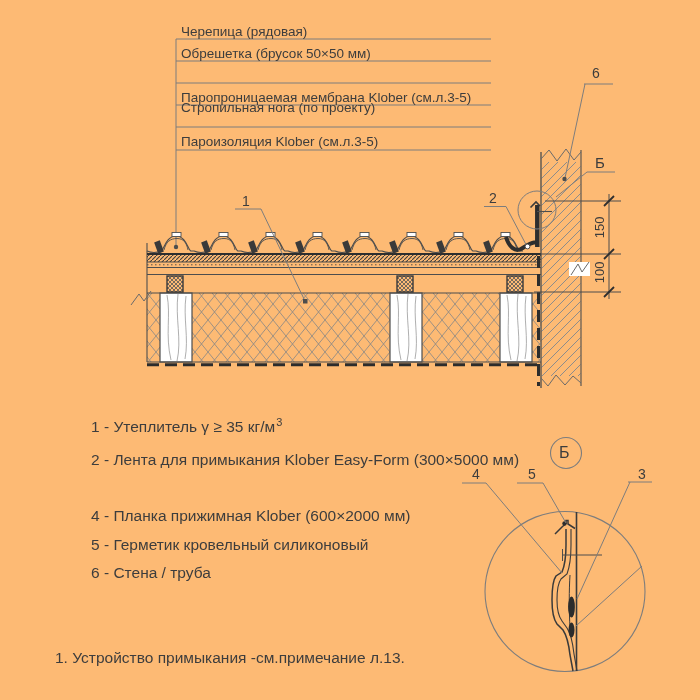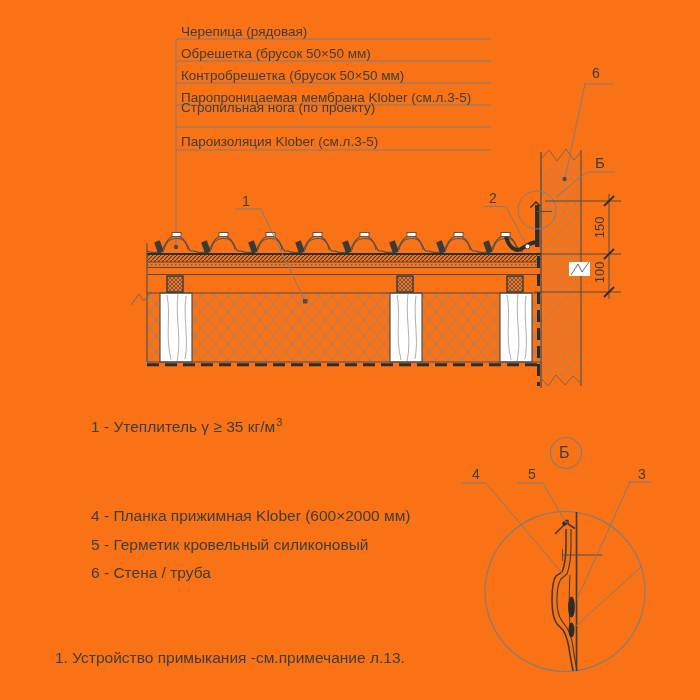--- a/index.html
+++ b/index.html
@@ -1,17 +1,17 @@
 <!DOCTYPE html>
 <html><head>
 <meta charset="utf-8">
 <style>
   html,body{margin:0;padding:0;background:#fff;}
   .stage{
-    position:relative;width:700px;height:700px;background:#f97316;overflow:hidden;
+    position:relative;width:700px;height:700px;background:#fdba74;overflow:hidden;
     font-family:"Liberation Sans","DejaVu Sans",sans-serif;color:#3d3d3d;
   }
   .stage svg{position:absolute;left:0;top:0;}
   .t{position:absolute;white-space:nowrap;line-height:1.15;}
   .layer-label{font-size:13.5px;}
   .callout{font-size:14px;}
   .dim{
     font-size:13px;width:44px;text-align:center;
     transform:rotate(-90deg);
   }
@@ -200,38 +200,38 @@
       <line x1="543" y1="483" x2="566" y2="523"></line>
       <line x1="628" y1="482" x2="652" y2="482"></line>
       <line x1="630" y1="482" x2="577" y2="599"></line>
       <line x1="642" y1="566" x2="576" y2="626"></line>
     </g>
   </g>
 </svg>
 
 <span class="t layer-label" style="left:181px;top:24px">Черепица (рядовая)</span>
 <span class="t layer-label" style="left:181px;top:46px">Обрешетка (брусок 50×50 мм)</span>
-<span class="t layer-label" style="left:181px;top:68px">Контробрешетка (брусок 50×50 мм)</span>
 <span class="t layer-label" style="left:181px;top:90px">Паропроницаемая мембрана Klober (см.л.3-5)</span>
 <span class="t layer-label" style="left:181px;top:100px">Стропильная нога (по проекту)</span>
 <span class="t layer-label" style="left:181px;top:134px">Пароизоляция Klober (см.л.3-5)</span>
 
 <span class="t callout" style="left:242px;top:193px">1</span>
 <span class="t callout" style="left:489px;top:190px">2</span>
 <span class="t callout" style="left:592px;top:65px">6</span>
 <span class="t mark" style="left:595px;top:154px">Б</span>
 
 <span class="t dim" style="left:578px;top:220px">150</span>
 <span class="t dim" style="left:578px;top:265px">100</span>
 
 <span class="t mark" style="left:559px;top:444px;font-size:16px">Б</span>
 <span class="t callout" style="left:472px;top:466px">4</span>
 <span class="t callout" style="left:528px;top:466px">5</span>
 <span class="t callout" style="left:638px;top:466px">3</span>
 
 <div class="t legend-item" style="top:416px"><span>1 - Утеплитель γ ≥ 35 кг/м</span><sup>3</sup></div>
+<div class="t legend-item" style="top:451px"><span>2 - Лента для примыкания Klober Easy-Form (300×5000 мм)</span></div>
 <div class="t legend-item" style="top:507px"><span>4 - Планка прижимная Klober (600×2000 мм)</span></div>
 <div class="t legend-item" style="top:536px"><span>5 - Герметик кровельный силиконовый</span></div>
 <div class="t legend-item" style="top:564px"><span>6 - Стена / труба</span></div>
 
 <div class="t note">1. Устройство примыкания -см.примечание л.13.</div>
 
 </div>
 
 </body></html>

